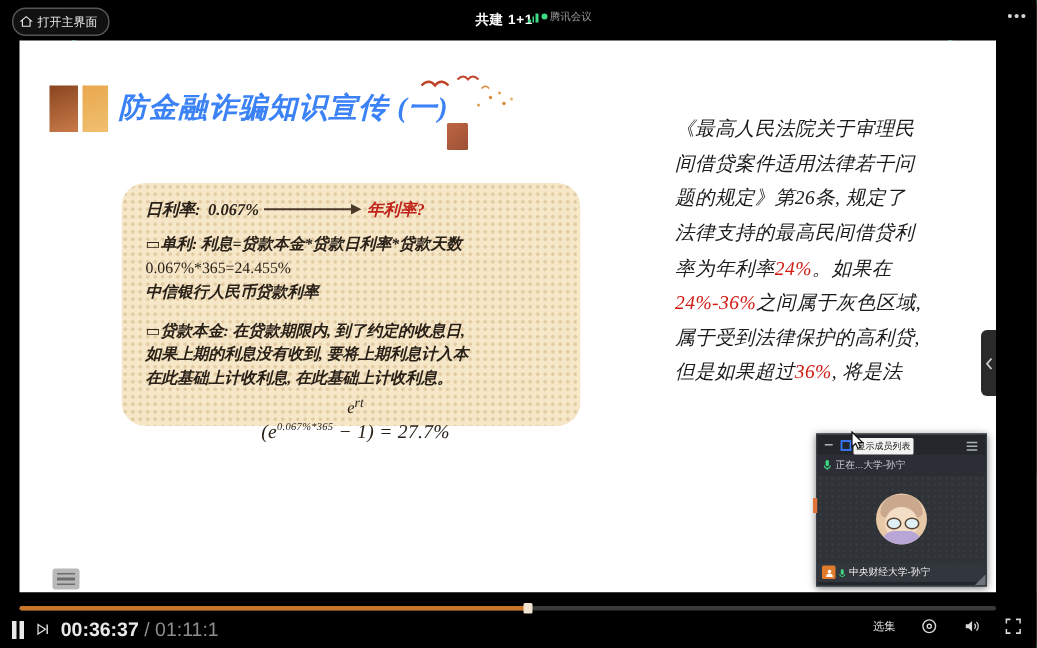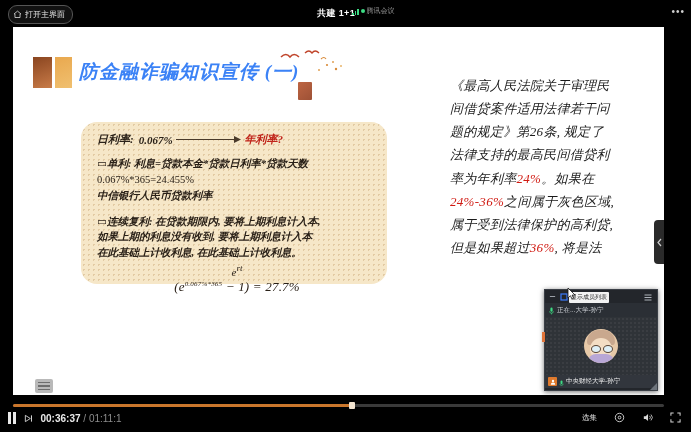--- a/index.html
+++ b/index.html
@@ -116,21 +116,21 @@
 
   
   .player{position:absolute;left:0;top:395px;width:691px;height:37px;background:#000;}
   .progress{position:absolute;left:13px;top:9px;width:651px;height:3px;background:#3a3a3a;border-radius:2px;}
   .progress-fill{position:absolute;left:0;top:0;height:3px;width:52%;background:#c9762c;border-radius:2px;}
   .progress-knob{position:absolute;left:52%;top:-2px;width:6px;height:7px;margin-left:-3px;background:#f2e3d0;border-radius:1px;}
   .pl-left{position:absolute;left:8px;top:17px;display:flex;align-items:center;gap:8px;}
   .pl-pause{display:flex;gap:2.5px;}
   .pl-pause i{display:block;width:2.5px;height:12px;background:#e9e9e9;}
   .pl-next svg{display:block;}
-  .pl-time{color:#e9e9e9;font-size:10px;font-weight:bold;white-space:nowrap;}
+  .pl-time{color:#e9e9e9;font-size:13px;font-weight:bold;white-space:nowrap;}
   .pl-time .tot{color:#8d8d8d;font-weight:normal;}
   .pl-right{position:absolute;right:10px;top:17px;display:flex;align-items:center;gap:17px;}
   .pl-right .txt{color:#e2e2e2;font-size:7.5px;white-space:nowrap;}
   .pl-right svg{display:block;}
 </style>
 </head>
 <body>
 
 <div id="app">
 
@@ -202,21 +202,21 @@
           <span class="ask-red">年利率?</span>
         </div>
 
         <div class="blk">
           <span>▭</span><span>单利: 利息=贷款本金*贷款日利率*贷款天数</span>
         </div>
         <div class="blk plain" style="margin-top:1px">0.067%*365=24.455%</div>
         <div class="blk" style="margin-top:1px">中信银行人民币贷款利率</div>
 
         <div class="blk2">
-          <div><span>▭</span><span>连续复利: 在贷款期限内, 要将上期利息计入本,</span></div>
+          <div><span>▭</span><span>贷款本金: 在贷款期限内, 到了约定的收息日,</span></div>
           <div>如果上期的利息没有收到, 要将上期利息计入本</div>
           <div>在此基础上计收利息, 在此基础上计收利息。</div>
         </div>
 
         <div class="formula-top">
           <span>e</span><sup>rt</sup>
         </div>
         <div class="formula-main">
           <span>(e</span><sup>0.067%*365</sup><span> − 1) = 27.7%</span>
         </div>

